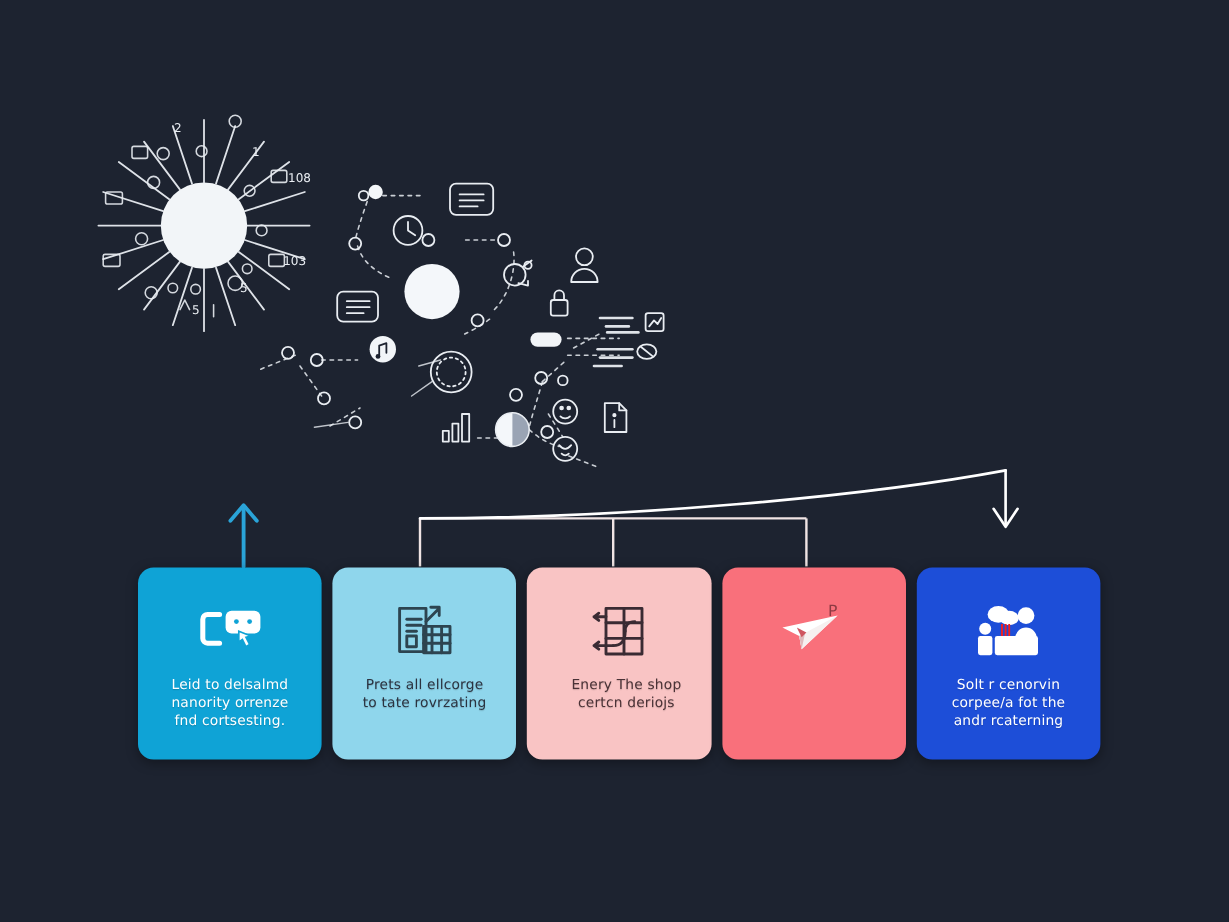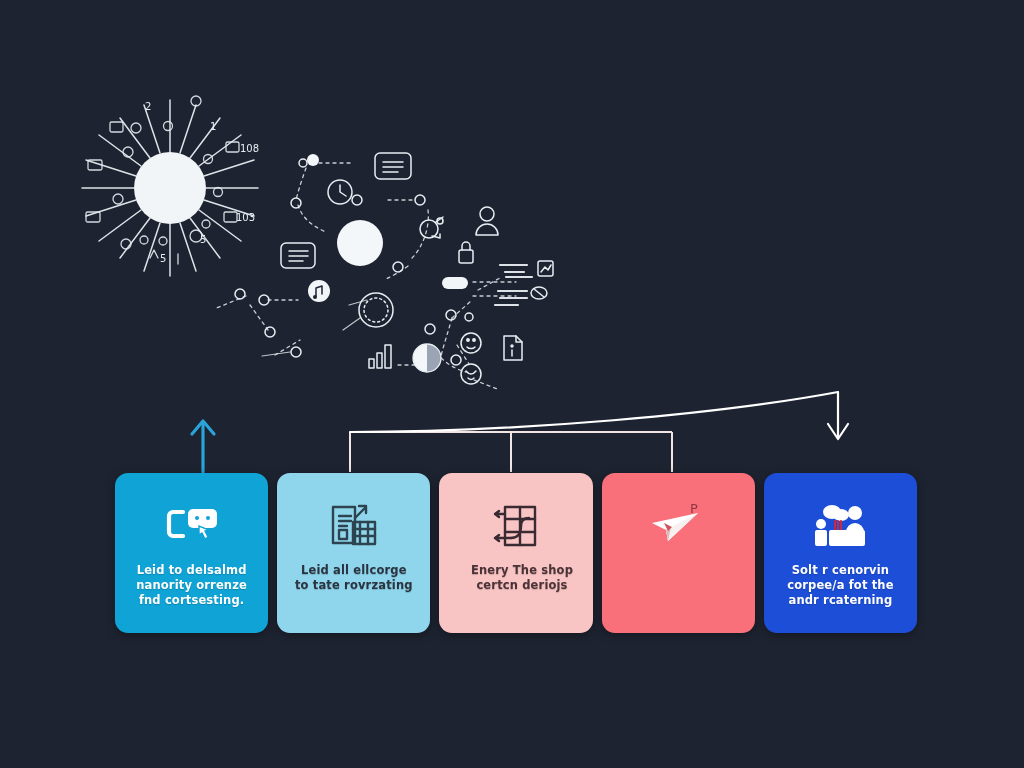--- a/index.html
+++ b/index.html
@@ -48,21 +48,21 @@
   }
   .card-icon svg{display:block;}
   .card-text{
     width:100%;
     padding:0 10px;
     box-sizing:border-box;
     text-align:center;
     font-size:11.5px;
     line-height:15px;
     letter-spacing:.15px;
-    font-weight:700;
+    font-weight:400;
     text-shadow:0 1px 1px rgba(0,0,0,.18);
     white-space:pre-line;
   }
   .t-light{color:#ffffff;}
   .t-dark{color:#2b3340;}
   .t-rose{color:#4a3236;margin-left:12px;}
 
   
   .card-text{filter:blur(.16px);}
 </style>
@@ -334,21 +334,21 @@
             <rect x="14" y="28" width="8" height="9"></rect>
             <path d="M30 16 L40 6 M34 4 h7 v7"></path>
             <rect x="28" y="20" width="22" height="22"></rect>
             <line x1="28" y1="27" x2="50" y2="27"></line>
             <line x1="28" y1="34" x2="50" y2="34"></line>
             <line x1="35" y1="20" x2="35" y2="42"></line>
             <line x1="43" y1="20" x2="43" y2="42"></line>
           </g>
         </svg>
       </div>
-      <div class="card-text t-dark">Leid all ellcorge
+      <div class="card-text t-dark">Prets all ellcorge
 to tate rovrzating</div>
     </div>
 
     <div class="card" style="background: rgb(249, 196, 196);">
       <div class="card-icon">
         <svg width="58" height="48" viewBox="0 0 58 48">
           <g fill="none" stroke="#3a2b33" stroke-width="2.4" stroke-linejoin="round" stroke-linecap="round">
             <rect x="18" y="5" width="30" height="38"></rect>
             <line x1="33" y1="5" x2="33" y2="43"></line>
             <line x1="18" y1="17" x2="48" y2="17"></line>

